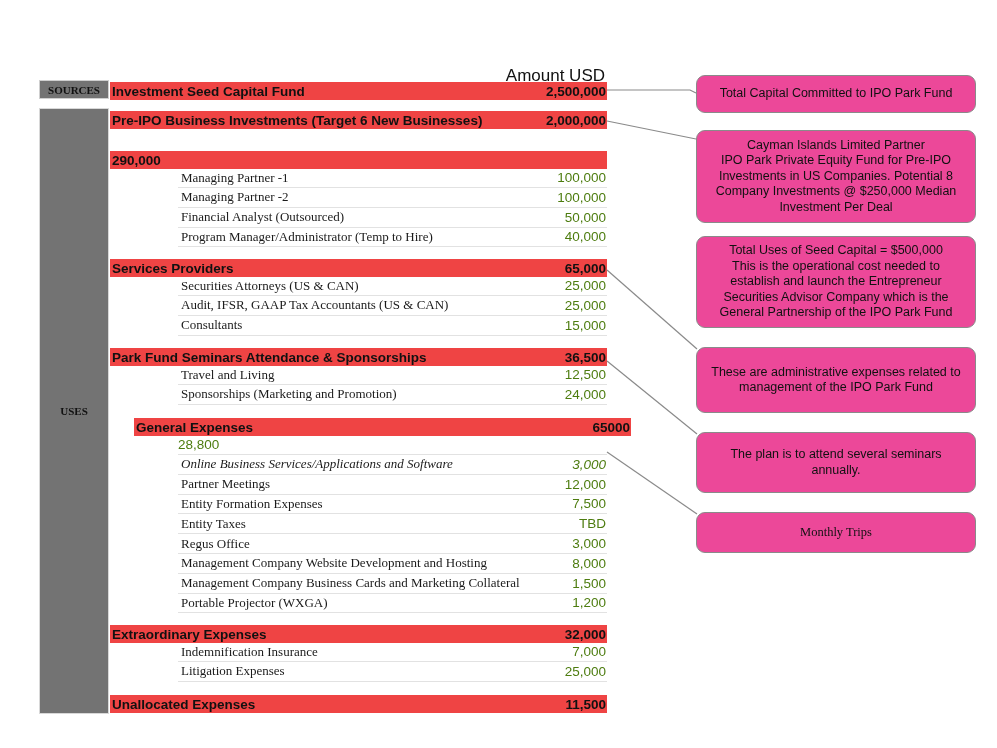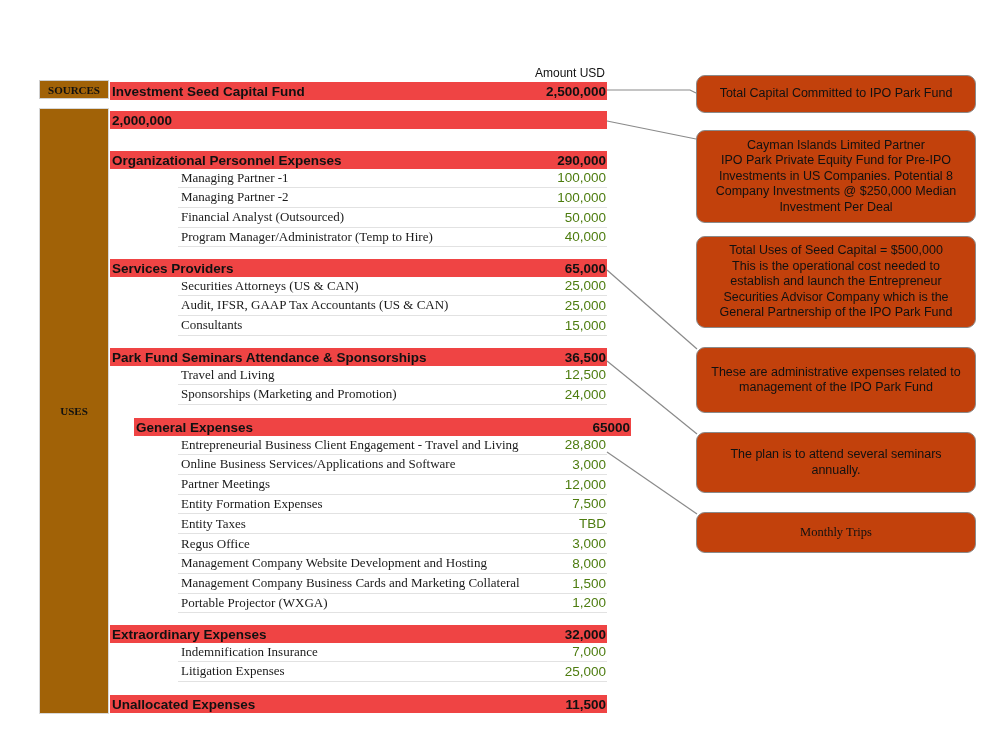--- a/index.html
+++ b/index.html
@@ -1,46 +1,46 @@
 <!DOCTYPE html>
 <html><head>
 <meta charset="utf-8">
 <style>
   html, body { margin:0; padding:0; background:#ffffff; }
   body { width:997px; height:748px; position:relative; overflow:hidden; font-family:"Liberation Sans", sans-serif; color:#111; }
-  .label-box { position:absolute; border:1px solid #cfcfcf; background:#a16207; font-family:"Liberation Serif", serif; font-size:11px; font-weight:bold; display:flex; align-items:center; justify-content:center; color:#111; }
-  .amount-header { position:absolute; left:480px; width:125px; top:66px; text-align:right; font-size:12px; }
+  .label-box { position:absolute; border:1px solid #cfcfcf; background:#737373; font-family:"Liberation Serif", serif; font-size:11px; font-weight:bold; display:flex; align-items:center; justify-content:center; color:#111; }
+  .amount-header { position:absolute; left:480px; width:125px; top:66px; text-align:right; font-size:17px; }
   .row { position:absolute; left:110px; width:497px; display:flex; justify-content:space-between; align-items:center; box-sizing:border-box; }
   .row.head { background:#ef4444; font-weight:bold; font-size:13.5px; height:18px; padding:0 1px 0 2px; }
   .row.item { left:178px; width:429px; height:20px; border-bottom:1px solid #e2e2e2; font-size:13.5px; padding-right:1px; }
   .row.item .lbl { font-family:"Liberation Serif", serif; font-size:13px; padding-left:3px; color:#1a1a1a;text-align:right; }
   .row.item .val { font-size:13.5px; color:#4d7c0f; }
-  .callout { position:absolute; border:1px solid #8a8a8a; border-radius:9px; background:#c2410c; display:flex; align-items:center; justify-content:center; text-align:center; font-size:12.5px; line-height:15.5px; color:#111; box-sizing:border-box; padding:0 12px; white-space:pre-line; }
+  .callout { position:absolute; border:1px solid #8a8a8a; border-radius:9px; background:#ec4899; display:flex; align-items:center; justify-content:center; text-align:center; font-size:12.5px; line-height:15.5px; color:#111; box-sizing:border-box; padding:0 12px; white-space:pre-line; }
   svg.connectors { position:absolute; left:0; top:0; pointer-events:none; }
 </style>
 </head>
 <body>
 
 <div class="label-box" style="left:39px;top:80px;width:68px;height:17px;">SOURCES</div>
 <div class="label-box" style="left:39px;top:108px;width:68px;height:604px;border-color:#d8d8d8;">USES</div>
 
 <div class="amount-header">Amount USD</div>
 
 <div class="row head" style="top:82px;">
   <span>Investment Seed Capital Fund</span>
   <span>2,500,000</span>
 </div>
 
 <div class="row head" style="top:111px;">
+  <span>Pre-IPO Business Investments (Target 6 New Businesses)</span>
   <span>2,000,000</span>
 </div>
 
 <div id="sections">
     <div class="row head" style="top: 151px;">
-      <span>Organizational Personnel  Expenses</span>
       <span>290,000</span>
     </div>
     <div class="row item" style="top: 168px;">
       <span class="lbl">Managing Partner -1</span>
       <span class="val">100,000</span>
     </div>
     <div class="row item" style="top: 187.8px;">
       <span class="lbl">Managing Partner -2</span>
       <span class="val">100,000</span>
     </div>
@@ -78,24 +78,23 @@
     </div>
     <div class="row item" style="top: 384.8px;">
       <span class="lbl">Sponsorships (Marketing and Promotion)</span>
       <span class="val">24,000</span>
     </div>
     <div class="row head" style="top: 418px; margin-left: 24px;">
       <span>General Expenses</span>
       <span>65000</span>
     </div>
     <div class="row item" style="top: 435px;">
-      <span class="lbl">Entrepreneurial Business Client Engagement - Travel and Living</span>
       <span class="val">28,800</span>
     </div>
-    <div class="row item" style="top: 454.8px;">
+    <div class="row item" style="top: 454.8px; font-style: italic;">
       <span class="lbl">Online Business Services/Applications and Software</span>
       <span class="val">3,000</span>
     </div>
     <div class="row item" style="top: 474.6px;">
       <span class="lbl">Partner Meetings</span>
       <span class="val">12,000</span>
     </div>
     <div class="row item" style="top: 494.4px; gap: 37px;">
       <span class="lbl">Entity Formation Expenses</span>
       <span class="val">7,500</span>

